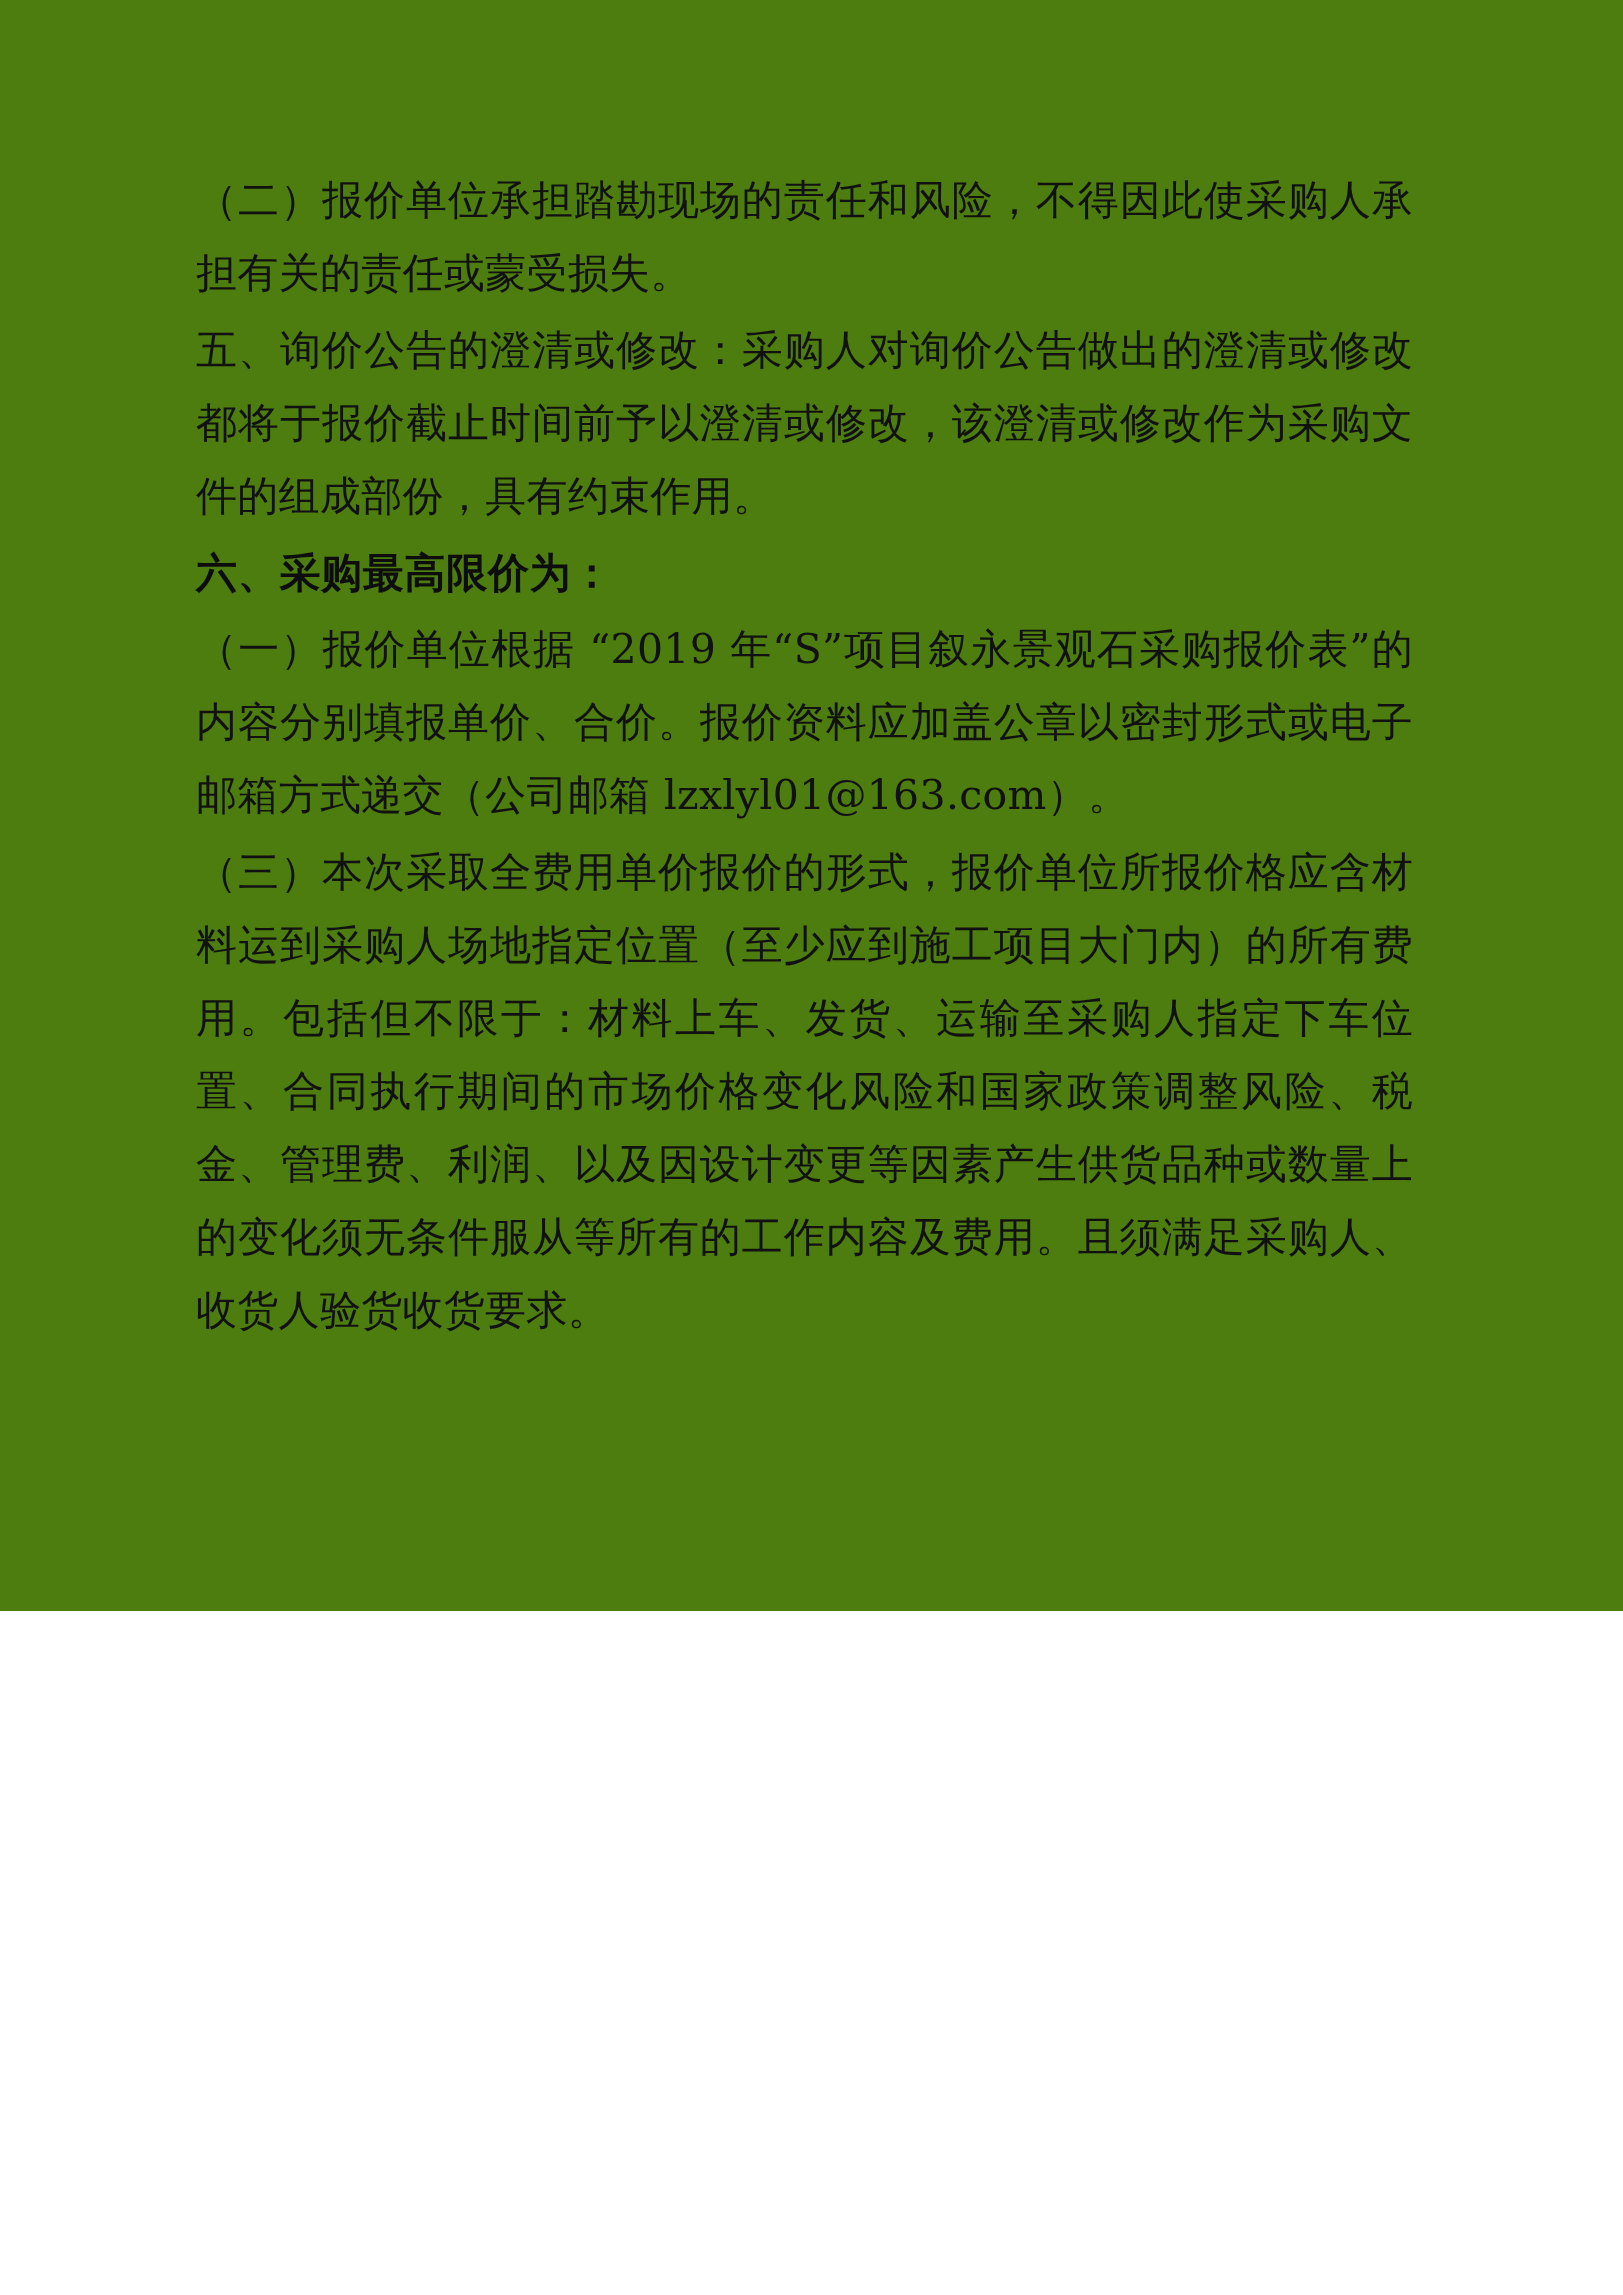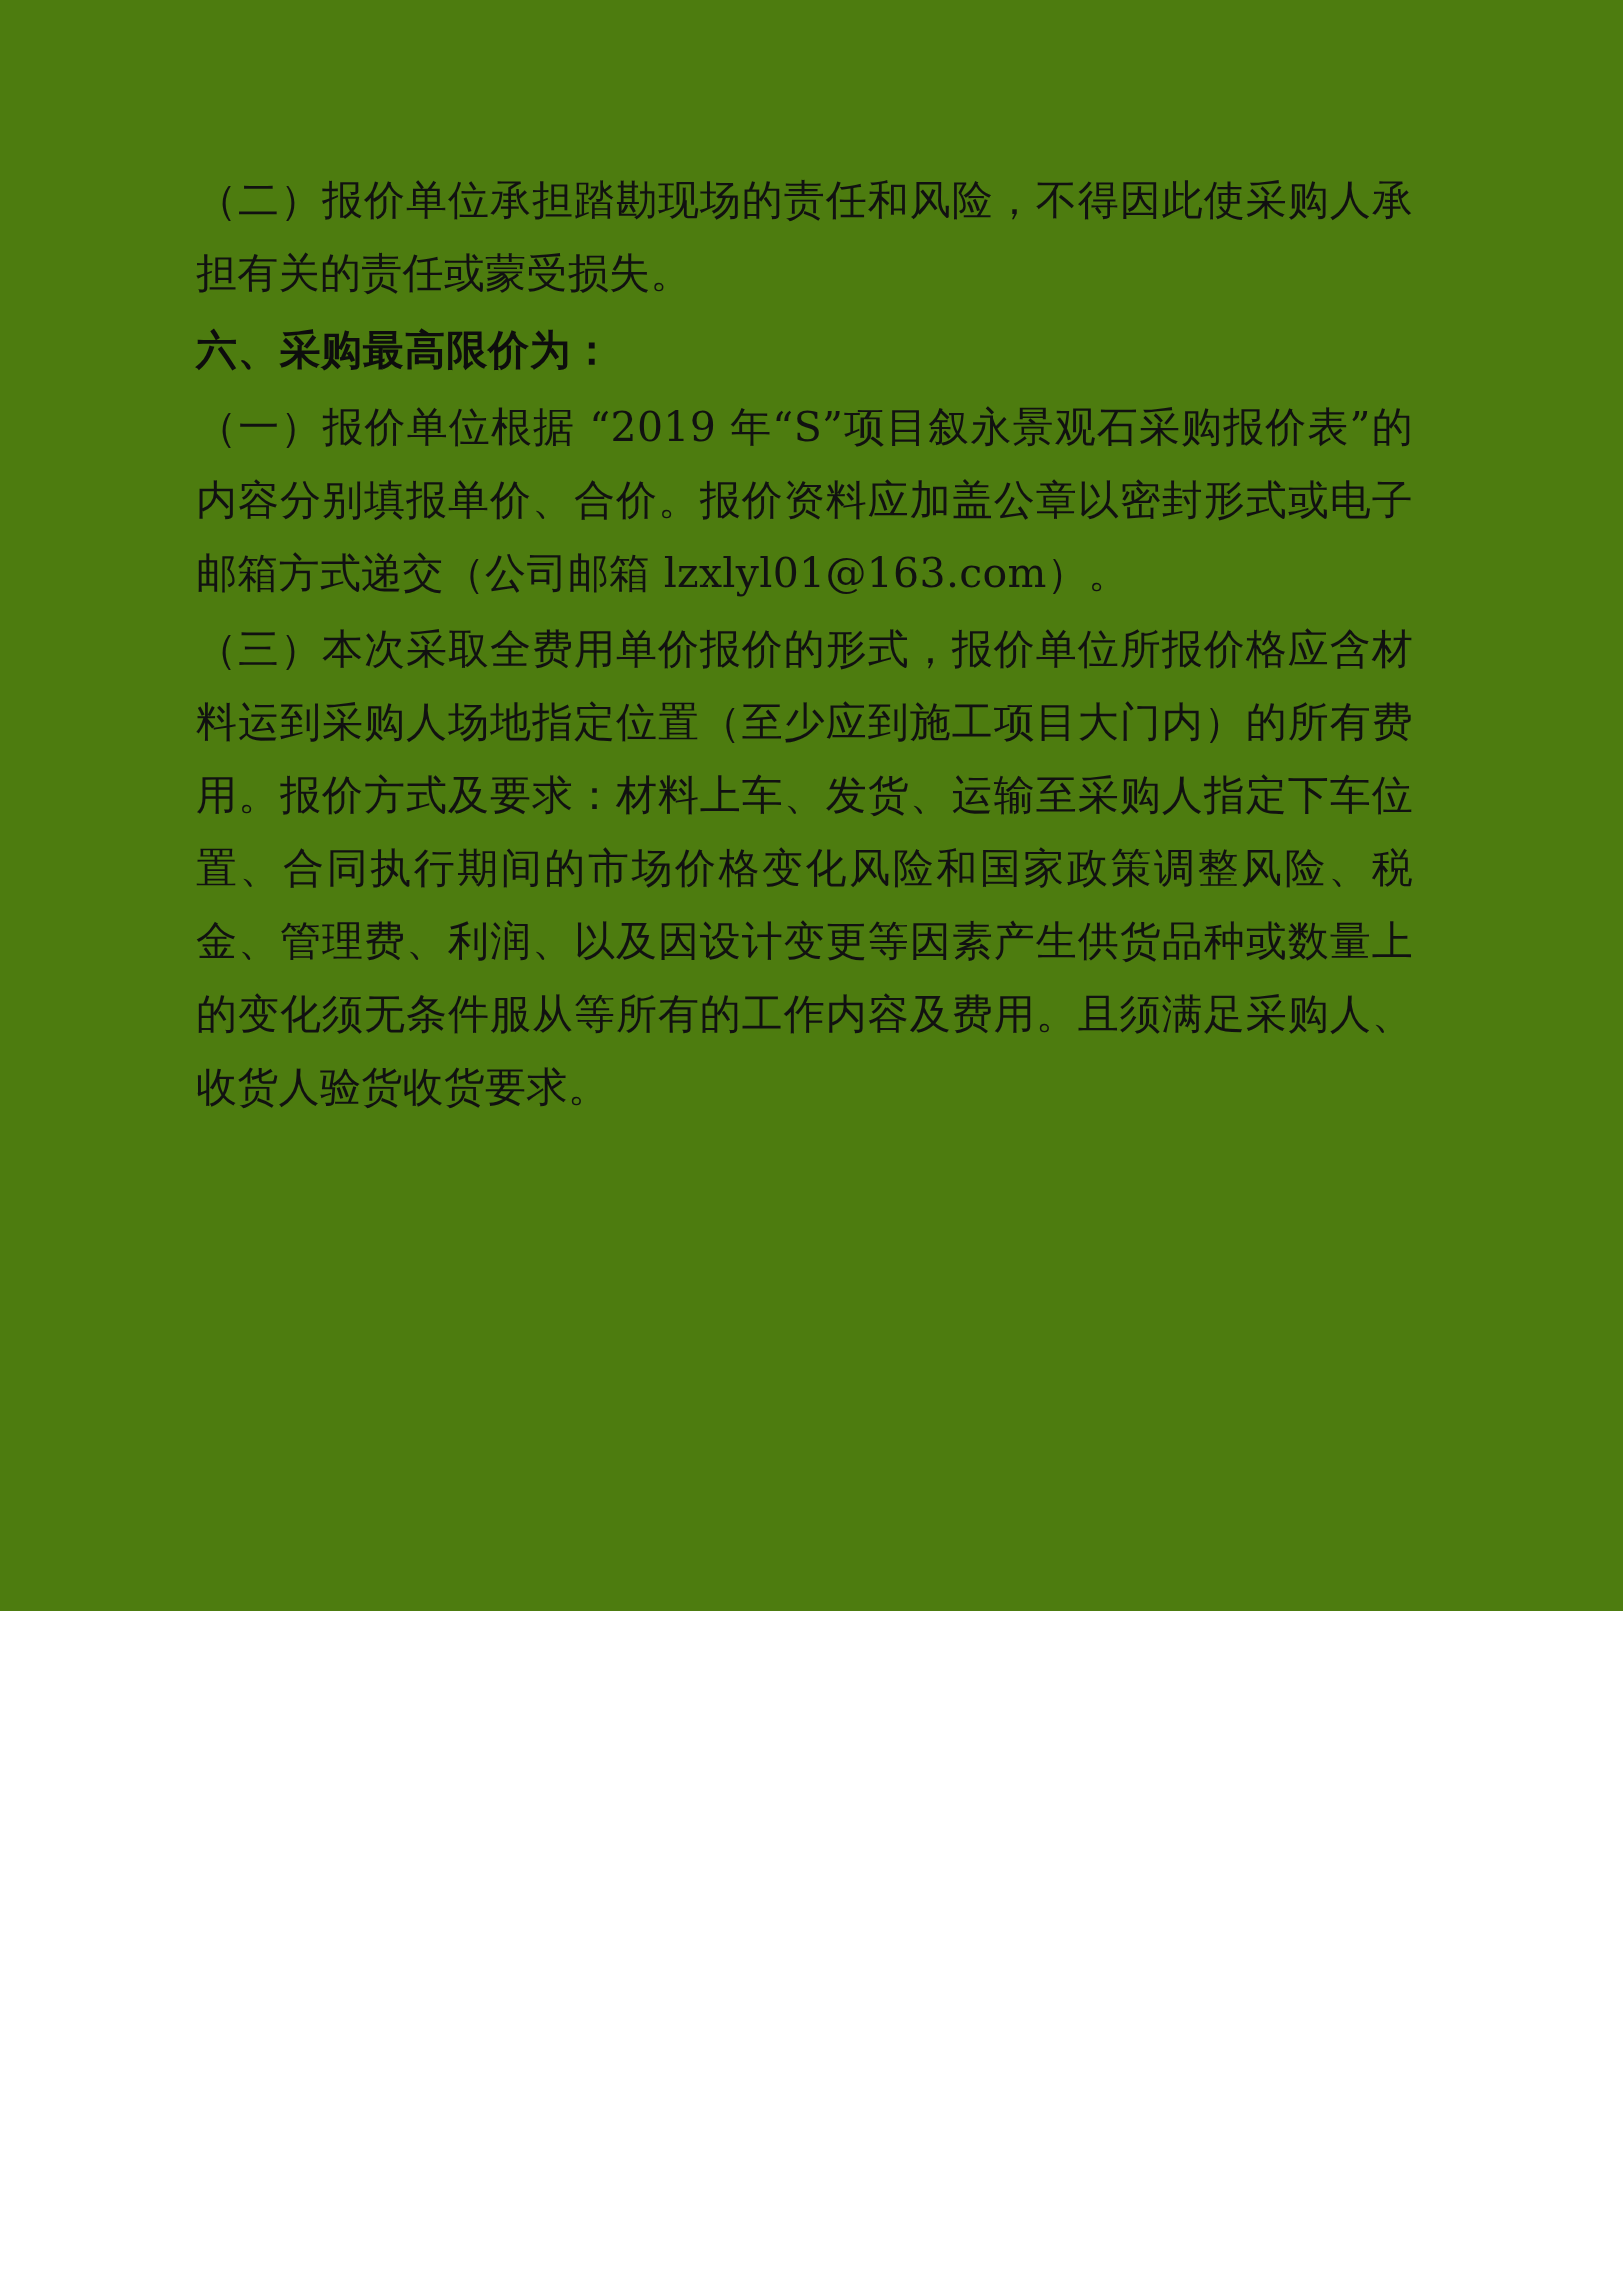--- a/index.html
+++ b/index.html
@@ -60,25 +60,26 @@
   }
 </style>
 </head>
 <body>
 
 <div class="page">
   <div class="page-inner">
 
     <p class="para indent">（二）报价单位承担踏勘现场的责任和风险，不得因此使采购人承担有关的责任或蒙受损失。</p>
 
+    <p class="para indent">五、询价公告的澄清或修改：采购人对询价公告做出的澄清或修改都将于报价截止时间前予以澄清或修改，该澄清或修改作为采购文件的组成部份，具有约束作用。</p>
 
     <p class="heading">六、采购最高限价为：</p>
 
     <p class="para indent">（一）报价单位根据 “2019 年“S”项目叙永景观石采购报价表”的内容分别填报单价、合价。报价资料应加盖公章以密封形式或电子邮箱方式递交（公司邮箱 lzxlyl01@163.com）。</p>
 
 
-    <p class="para indent">（三）本次采取全费用单价报价的形式，报价单位所报价格应含材料运到采购人场地指定位置（至少应到施工项目大门内）的所有费用。报价方式及要求：材料上车、发货、运输至采购人指定下车位置、合同执行期间的市场价格变化风险和国家政策调整风险、税金、管理费、利润、以及因设计变更等因素产生供货品种或数量上的变化须无条件服从等所有的工作内容及费用。且须满足采购人、收货人验货收货要求。</p>
+    <p class="para indent">（三）本次采取全费用单价报价的形式，报价单位所报价格应含材料运到采购人场地指定位置（至少应到施工项目大门内）的所有费用。包括但不限于：材料上车、发货、运输至采购人指定下车位置、合同执行期间的市场价格变化风险和国家政策调整风险、税金、管理费、利润、以及因设计变更等因素产生供货品种或数量上的变化须无条件服从等所有的工作内容及费用。且须满足采购人、收货人验货收货要求。</p>
 
   </div>
 
   <div class="page-number">2</div>
 </div>
 
 
 </body></html>

